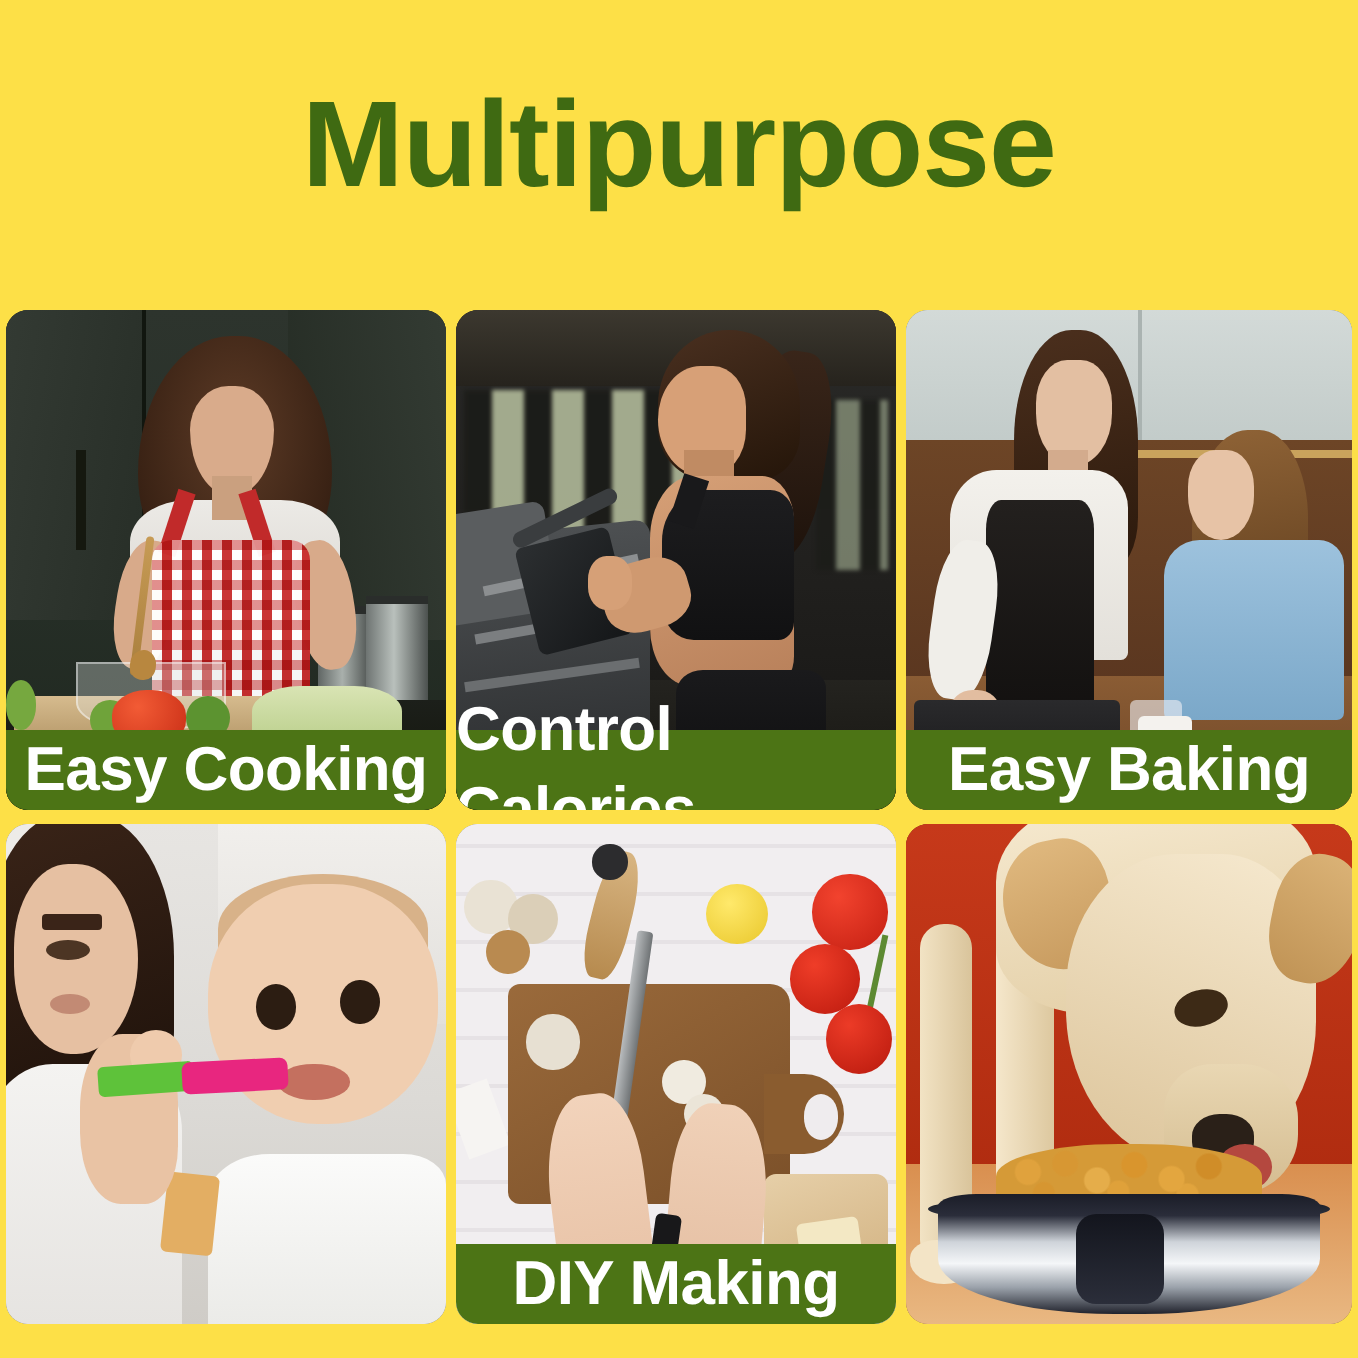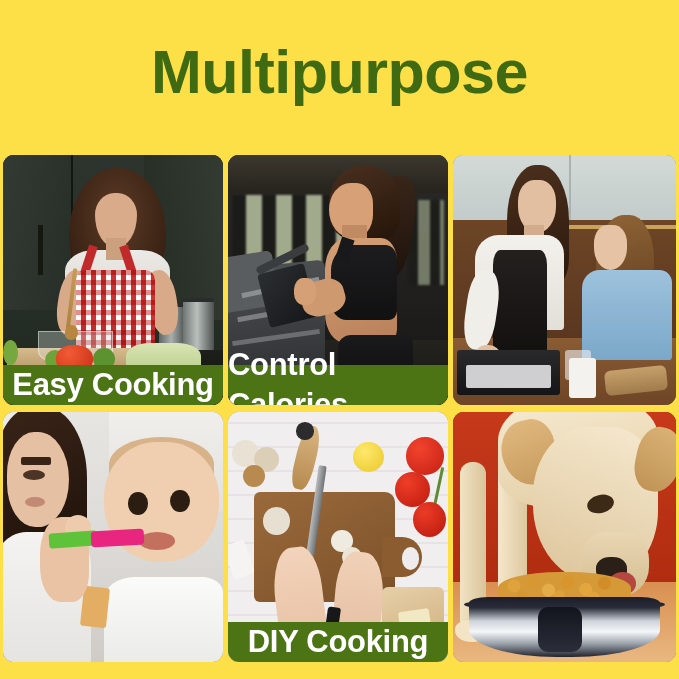--- a/index.html
+++ b/index.html
@@ -471,20 +471,21 @@
         <div class="handM"></div>
         <div class="faceD"></div>
         <div class="teeD"></div>
         <div class="jacket"></div>
         <div class="tray"></div>
         <div class="trayin"></div>
         <div class="jar"></div>
         <div class="flour"></div>
         <div class="rolling"></div>
       </div>
+      <div class="label">Easy Baking</div>
     </div>
 
     <div class="card">
       <div class="photo p4">
         <div class="bg4a"></div>
         <div class="bg4b"></div>
         <div class="hair4"></div>
         <div class="face4"></div>
         <div class="brow4"></div>
         <div class="eye4"></div>
@@ -523,21 +524,21 @@
         <div class="tom1"></div>
         <div class="tom2"></div>
         <div class="tom3"></div>
         <div class="paper"></div>
         <div class="cheese"></div>
         <div class="knife"></div>
         <div class="hL"></div>
         <div class="hR"></div>
         <div class="khandle"></div>
       </div>
-      <div class="label">DIY Cooking</div>
+      <div class="label">DIY Making</div>
     </div>
 
     <div class="card">
       <div class="photo p6">
         <div class="wallR"></div>
         <div class="floor6"></div>
         <div class="leg1"></div>
         <div class="leg2"></div>
         <div class="paw1"></div>
         <div class="body6"></div>

